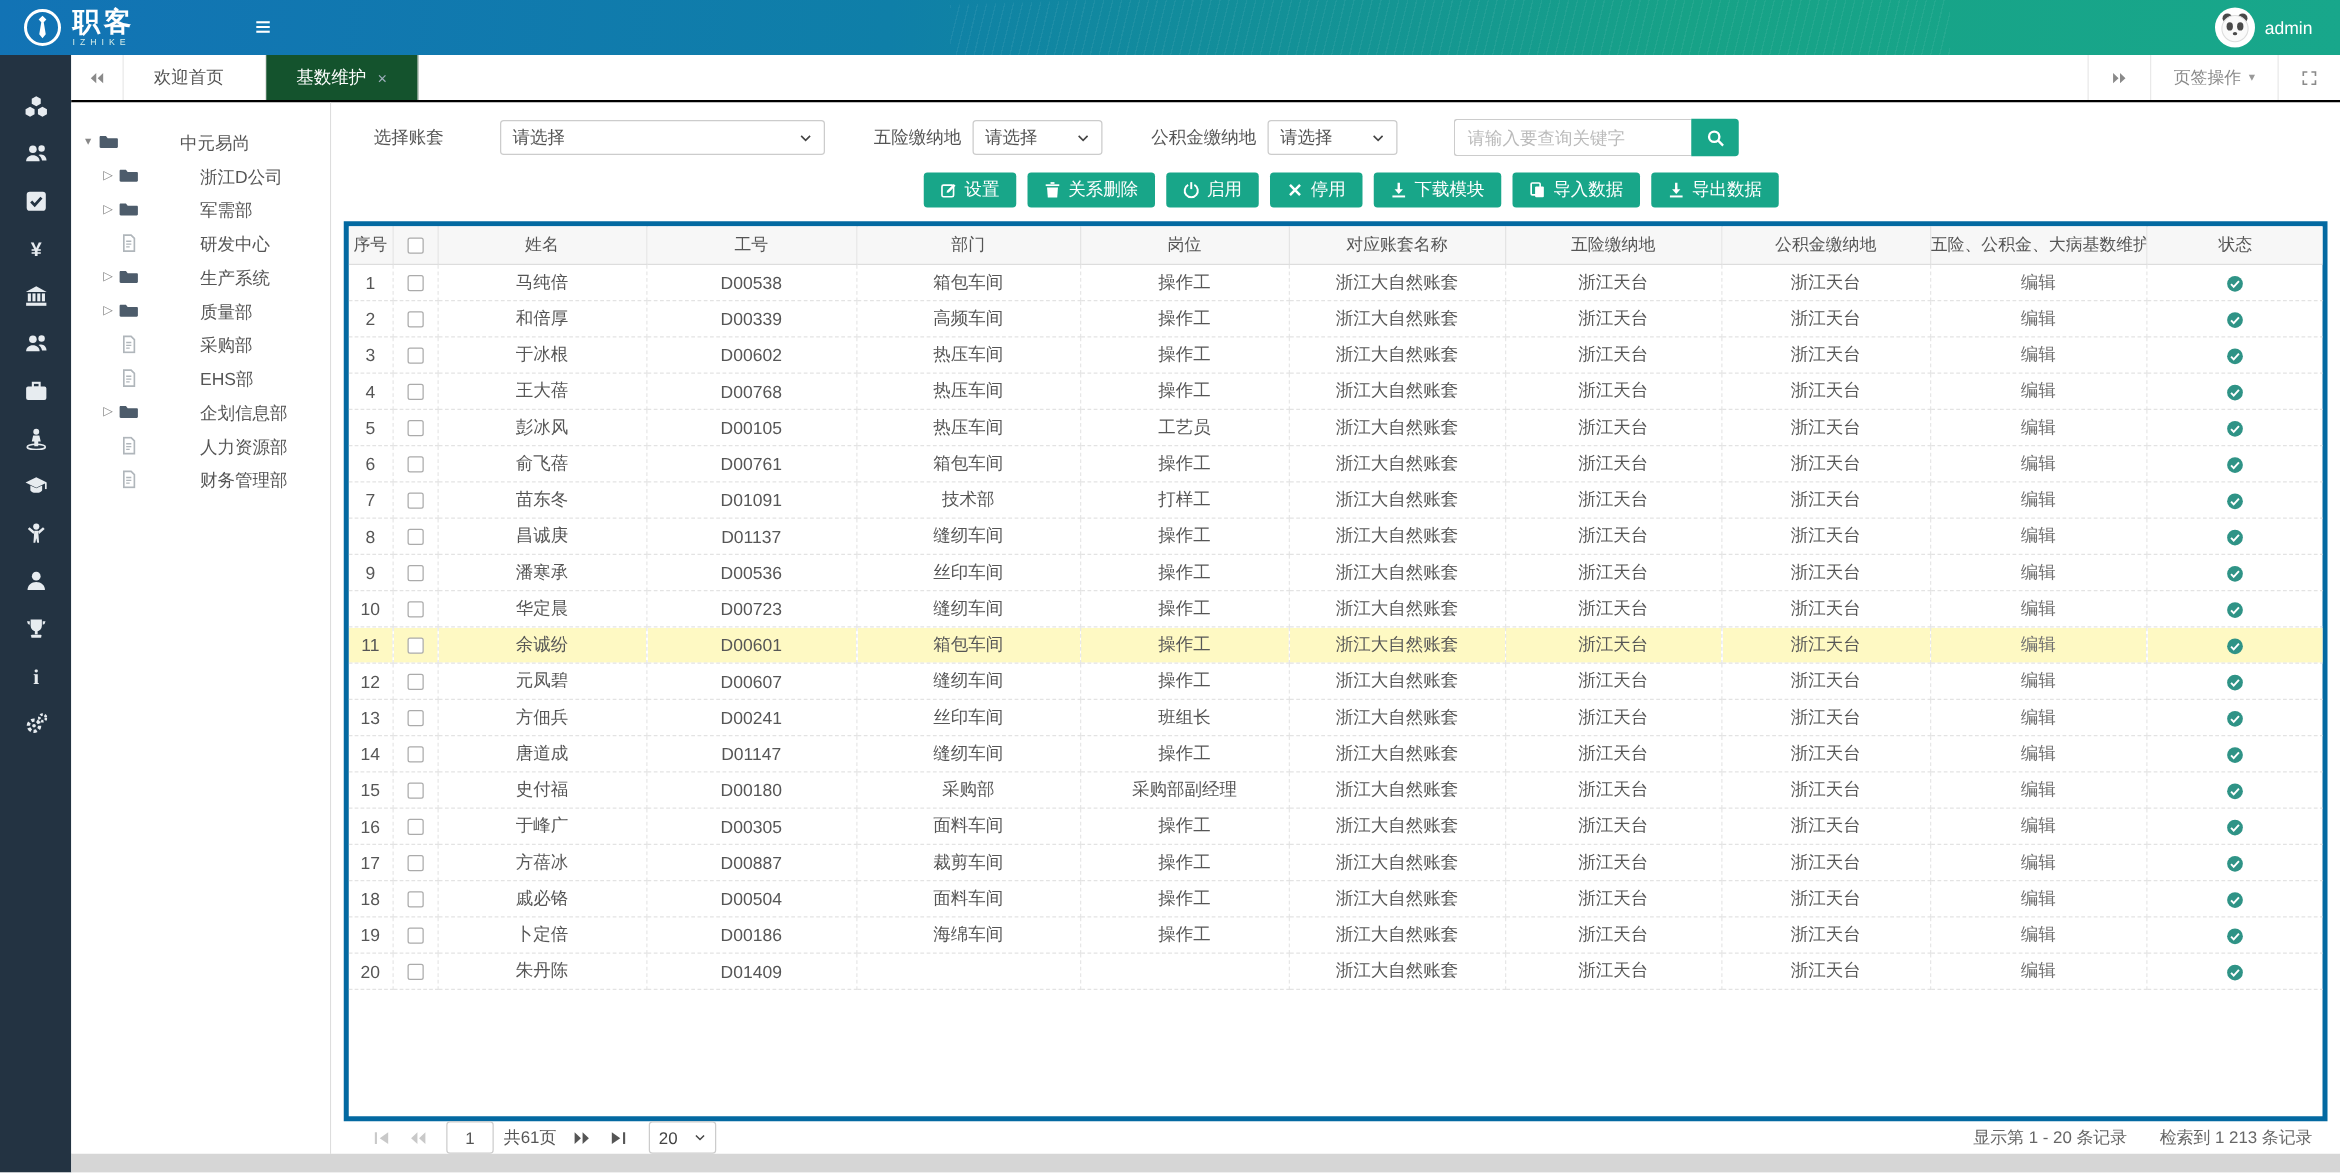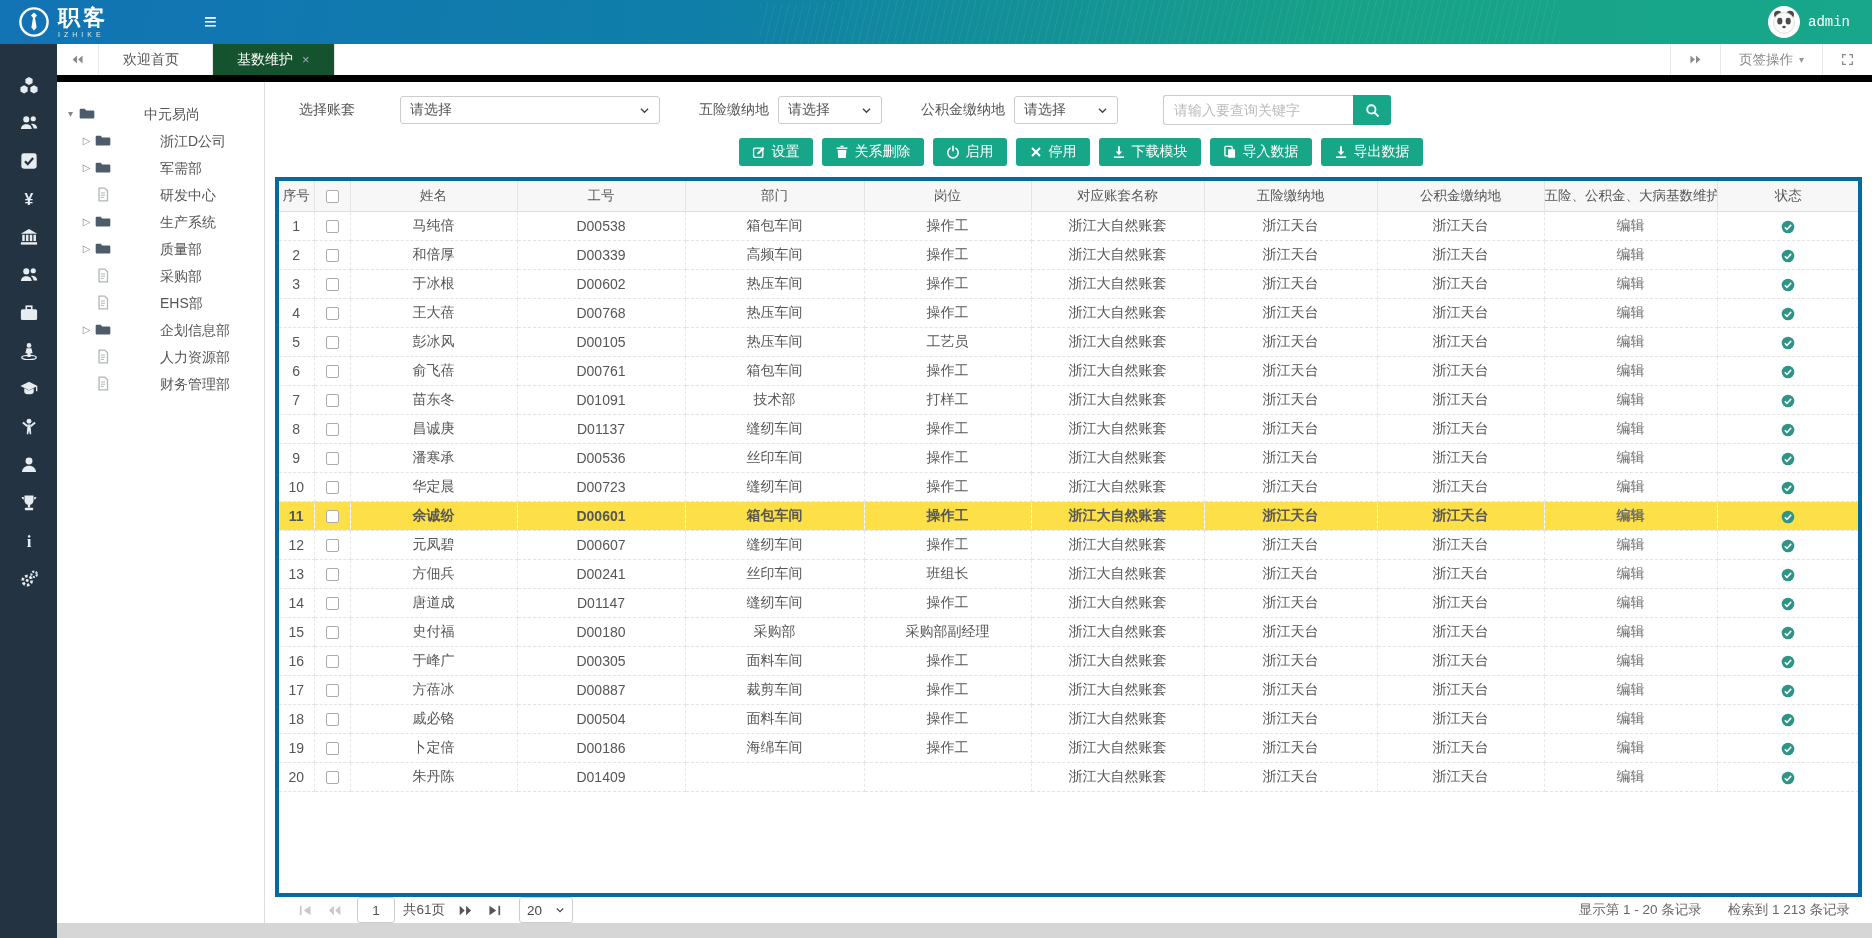--- a/index.html
+++ b/index.html
@@ -15,32 +15,32 @@
             transform:skewY(-2deg); }
   .logo { display:flex; align-items:center; gap:8px; padding-left:18px; }
   .logo svg { width:32px; height:32px; }
   .logo-text { display:flex; flex-direction:column; line-height:1; }
   .logo-title { color:#fff; font-size:22px; font-weight:bold; letter-spacing:3px; }
   .logo-sub { color:#d8efe9; font-size:7px; letter-spacing:4px; margin-top:2px; }
   .nav-burger { margin-left:96px; color:#fff; font-size:22px; line-height:1; cursor:pointer; }
   .nav-right { margin-left:auto; display:flex; align-items:center; gap:8px; padding-right:22px; }
   .avatar-ring { width:32px; height:32px; border-radius:50%; border:2px solid rgba(255,255,255,.85); background:#fff; overflow:hidden; display:flex; align-items:center; justify-content:center; }
   .avatar-ring svg { width:28px; height:28px; }
-  .nav-user { color:#fff; font-size:14px;font-family:Liberation Mono, monospace; }
+  .nav-user { color:#fff; font-size:14px; }
 
   
   .shell { display:flex; height:894px; }
   .iconbar { width:57px; background:#233342; padding-top:22px; display:flex; flex-direction:column; align-items:center; flex-shrink:0; }
   .iconbar .ibtn { width:57px; height:38px; display:flex; align-items:center; justify-content:center; color:#e7ecf0; cursor:pointer; }
   .iconbar .ibtn svg { width:18px; height:18px; }
 
   .main { flex:1; display:flex; flex-direction:column; min-width:0; }
 
   
-  .tabbar { height:38px; background:#fff; border-bottom:7px solid #000000; display:flex; align-items:stretch; flex-shrink:0; }
+  .tabbar { height:38px; background:#fff; border-bottom:2px solid #000000; display:flex; align-items:stretch; flex-shrink:0; }
   .tab-scroll { width:42px; display:flex; align-items:center; justify-content:center; color:#8a8a8a; border-right:1px solid #e9e9e9; cursor:pointer; }
   .tab-scroll svg { width:13px; height:13px; }
   .tabs { display:flex; }
   .tab { display:flex; align-items:center; padding:0 24px; font-size:14px; color:#555; border-right:1px solid #e5e5e5; cursor:pointer; white-space:nowrap; }
   .tab.active { background:#14532d; color:#fff; }
   .tab .close { margin-left:9px; font-size:13px; color:#9fb0bd; }
   .tab-right { margin-left:auto; display:flex; align-items:stretch; }
   .tab-tool { display:flex; align-items:center; justify-content:center; color:#8a8a8a; border-left:1px solid #e9e9e9; padding:0 18px; cursor:pointer; font-size:13.5px; gap:6px; }
   .tab-tool svg { width:13px; height:13px; }
   .caret-sm { font-size:10px; color:#999; }
@@ -76,21 +76,21 @@
   .tbtn { height:28px; background:#18a689; color:#fff; border:none; border-radius:3px; padding:0 13px; font-size:14px; display:flex; align-items:center; gap:6px; cursor:pointer; font-family:inherit; }
   .tbtn svg { width:14px; height:14px; }
 
   
   .grid { border:4px solid #0369a1; height:810px; overflow:hidden; }
   table { width:100%; border-collapse:collapse; table-layout:fixed; }
   thead th { height:30px; background:#f7f7f7; border-bottom:1px solid #ddd; border-right:1px solid #e4e4e4; font-weight:normal; color:#555; font-size:13.5px; text-align:center; overflow:hidden; white-space:nowrap; }
   thead th:last-child { border-right:none; }
   tbody td { height:29px; text-align:center; color:#565656; font-size:14px; border-bottom:1px dashed #e3e3e3; border-right:1px dashed #e7e7e7; overflow:hidden; white-space:nowrap; }
   tbody td:last-child { border-right:none; }
-  tbody tr.hl { background:#fde047;font-weight:bold; }
+  tbody tr.hl { background:#fef9c3; }
   .cb { display:inline-block; width:13px; height:13px; border:1px solid #ababab; border-radius:2px; background:#fff; vertical-align:middle; cursor:pointer; }
   .edit-link { color:#6e6e6e; cursor:pointer; }
   .st-ic { width:14px; height:14px; color:#2f9386; vertical-align:middle; }
 
   
   .pager { flex:1; display:flex; align-items:center; padding:0 4px 0 16px; }
   .pg-ic { width:15px; height:15px; margin:0 7px; cursor:pointer; }
   .pg-ic.dis { color:#c9c9c9; }
   .pg-ic.en { color:#555; }
   .pg-input { width:38px; height:26px; border:1px solid #ccc; border-radius:3px; text-align:center; font-size:13.5px; color:#555; margin:0 8px; font-family:inherit; }

